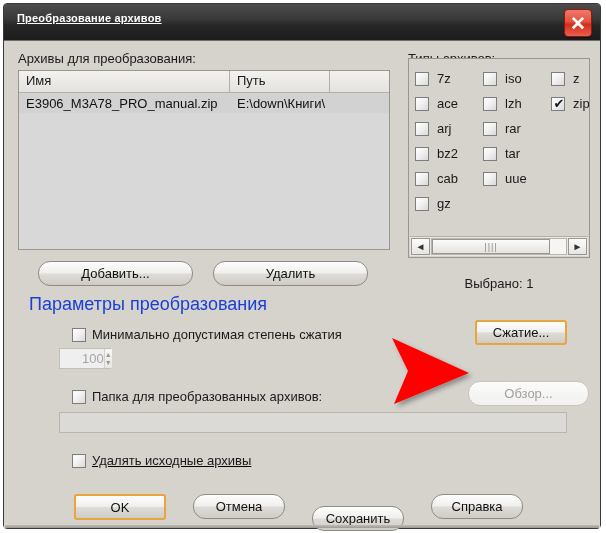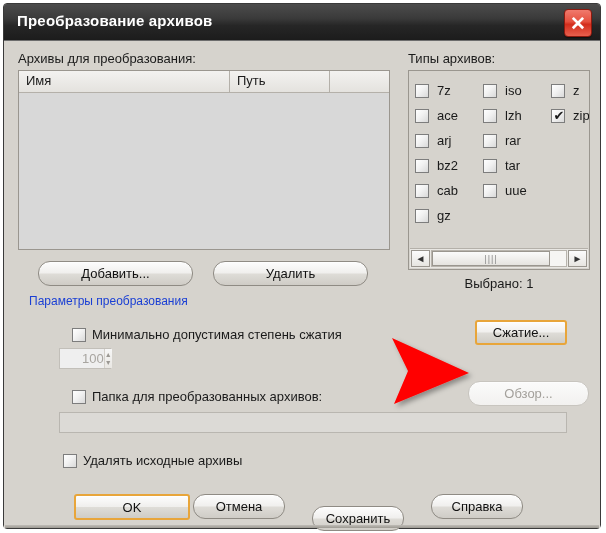--- a/index.html
+++ b/index.html
@@ -24,24 +24,25 @@
     left: 0; top: 0; right: 0; height: 36px;
     background: linear-gradient(to bottom, #4c4c4c 0%, #3a3a3a 40%, #262626 60%, #1c1c1c 100%);
     border-top-left-radius: 3px;
     border-top-right-radius: 3px;
     border-bottom: 1px solid #6d6d6d;
   }
   .title-text {
     position: absolute;
     left: 13px; top: 8px;
     color: #ffffff;
-    font-size: 15px;
+    font-size: 11px;
     font-weight: bold;
     letter-spacing: 0.2px;
     white-space: nowrap;
+    text-decoration: underline;
   }
   .close-btn {
     position: absolute;
     right: 8px; top: 5px;
     width: 26px; height: 26px;
     border-radius: 4px;
     background: linear-gradient(to bottom, #f07a6d 0%, #e5503e 45%, #d32d1c 55%, #e8604e 100%);
     border: 1px solid #8d1a0f;
     box-shadow: 0 1px 1px rgba(0,0,0,0.45);
     cursor: pointer;
@@ -106,21 +107,21 @@
     box-sizing: border-box;
     white-space: nowrap;
     overflow: hidden;
   }
   .cell-name { width: 211px; }
   .cell-path { flex: 1; }
 
   
   .types-box {
     position: absolute;
-    left: 404px; top: 29px;
+    left: 404px; top: 17px;
     width: 182px; height: 200px;
     background: #d6d3cd;
     border: 1px solid #9a968f;
     box-sizing: border-box;
     overflow: hidden;
   }
   .type-col {
     position: absolute;
     top: 7px;
     width: 68px;
@@ -232,30 +233,30 @@
   .btn.disabled {
     color: #a3a09b;
     background: linear-gradient(to bottom, #fbfbfb 0%, #f2f1ef 100%);
     border: 1px solid #c8c5bf;
   }
 
   .btn-add    { left: 34px;  top: 220px; width: 155px; height: 25px; }
   .btn-delete { left: 209px; top: 220px; width: 155px; height: 25px; }
   .btn-compress { left: 471px; top: 279px; width: 92px; height: 25px; }
   .btn-browse { left: 464px;  top: 340px; width: 121px; height: 25px; }
-  .btn-ok     { left: 70px;  top: 453px; width: 116px; height: 26px; }
+  .btn-ok     { left: 70px;  top: 453px; width: 92px; height: 26px; }
   .btn-cancel { left: 189px; top: 453px; width: 92px; height: 25px; text-align: right; }
   .btn-save   { left: 308px; top: 453px; width: 92px; height: 25px; margin-top: 12px; }
   .btn-help   { left: 427px; top: 453px; width: 92px; height: 25px; }
 
   
   .param-link {
     position: absolute;
     left: 25px; top: 253px;
-    font-size: 12px;
+    font-size: 18px;
     color: #1a3fd4;
     cursor: pointer;
     white-space: nowrap;
   }
 
   
   .opt-row {
     position: absolute;
     display: flex;
     align-items: center;
@@ -263,21 +264,21 @@
     padding-left: 37px;
   }
   .opt-row .cb-label {
     font-size: 13px;
     color: #1a1a1a;
     margin-left: 6px;
     white-space: nowrap;
   }
   .opt-min  { left: 31px; top: 286px; }
   .opt-folder { left: 31px; top: 348px; }
-  .opt-remove { left: 22px; top: 412px; }
+  .opt-remove { left: 31px; top: 412px; text-decoration: underline; }
 
   .spinner {
     position: absolute;
     left: 55px; top: 307px;
     width: 52px; height: 21px;
     background: #efefef;
     border: 1px solid #c2bfb9;
     box-sizing: border-box;
     display: flex;
     align-items: center;
@@ -339,20 +340,24 @@
 
   <div class="body-area">
 
     <div class="label" style="left:14px; top:10px;">Архивы для преобразования:</div>
 
     <div class="list-box">
       <div class="list-header">
         <div class="col col-name">Имя</div>
         <div class="col col-path">Путь</div>
         <div class="col col-rest"></div>
+      </div>
+      <div class="list-row">
+        <div class="cell cell-name">E3906_M3A78_PRO_manual.zip</div>
+        <div class="cell cell-path">E:\down\Книги\</div>
       </div>
     </div>
 
     <div class="label" style="left:404px; top:10px;">Типы архивов:</div>
 
     <div class="types-box">
       <div class="type-col c1">
         <div class="type-item">
           <span class="checkbox"></span>
           <span class="cb-label">7z</span>

